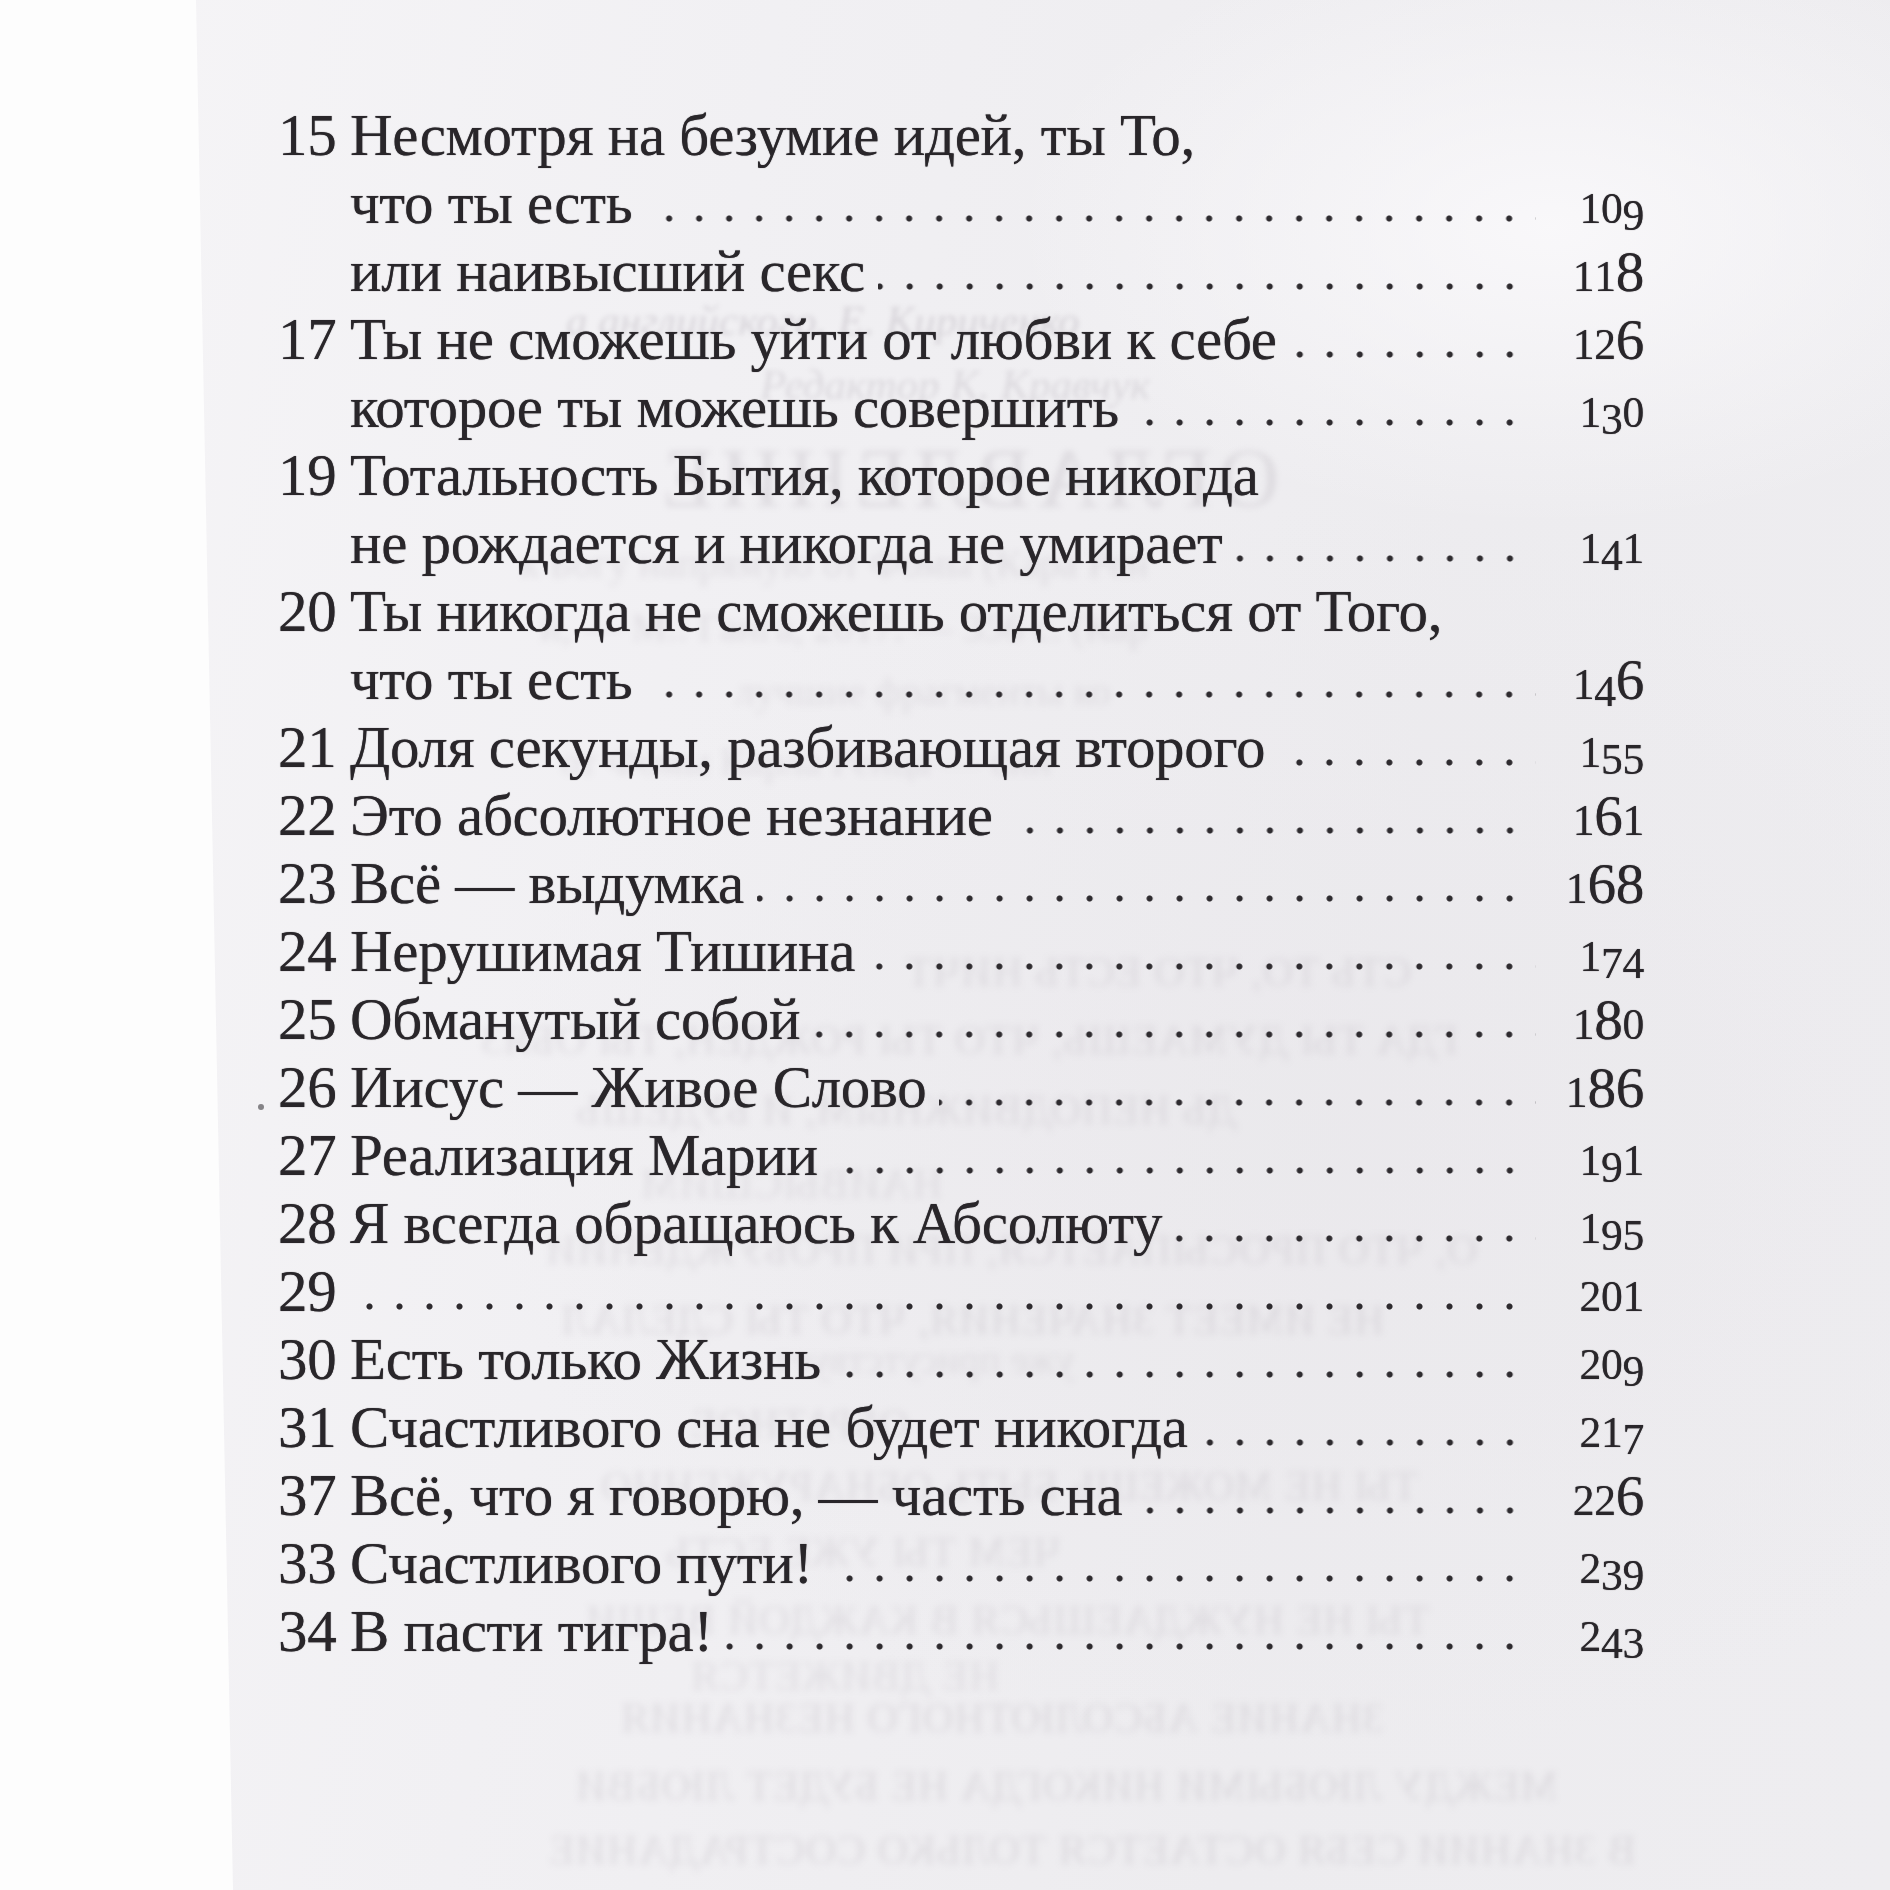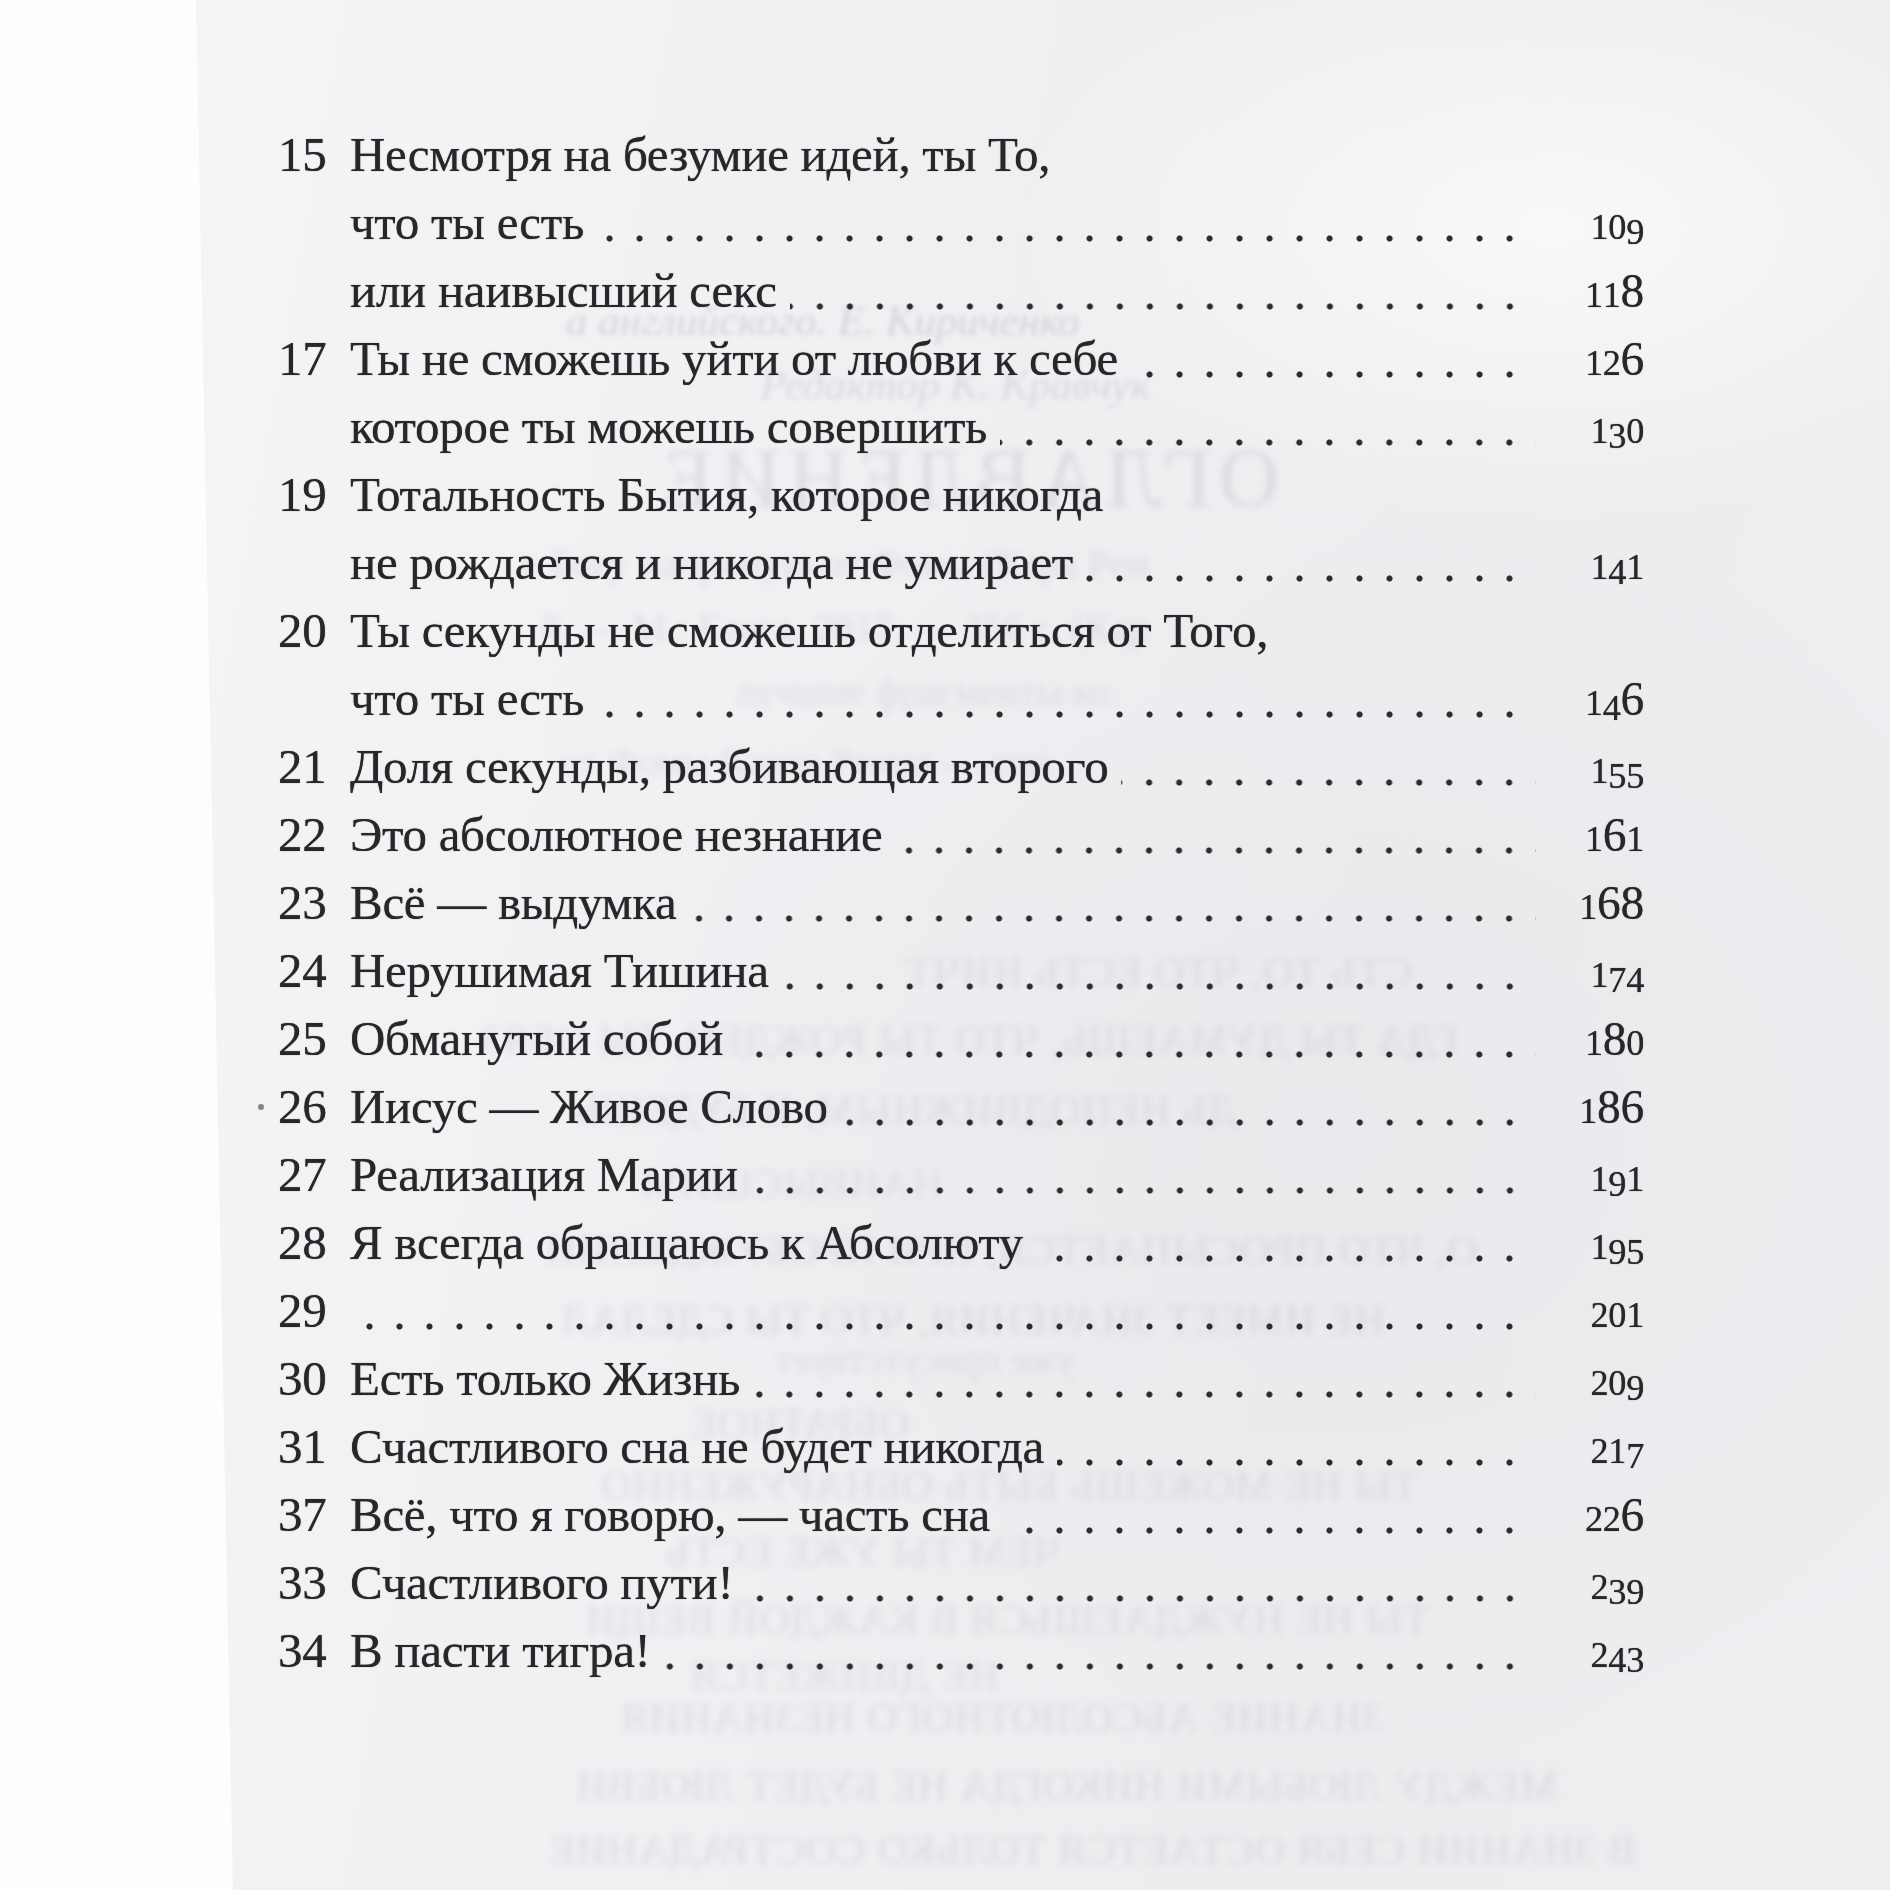--- a/index.html
+++ b/index.html
@@ -16,22 +16,22 @@
   #speck{position:absolute;left:258px;top:1104px;width:6px;height:6px;border-radius:50%;
     background:#4a474b;opacity:.65;z-index:4;}
   
   .ghost{position:absolute;z-index:1;color:#9d95a0;white-space:nowrap;filter:blur(3.5px);
     font-family:"Liberation Serif","DejaVu Serif",serif;}
   .ghost.it{font-style:italic;filter:blur(2.5px);}
   .ghost.mir{transform:scaleX(-1);}
   .ghost.caps{text-transform:uppercase;letter-spacing:1px;}
   .ghost.head{letter-spacing:7px;filter:blur(3px);}
   
-  #toc{position:absolute;left:278px;top:121px;width:1366px;z-index:3;
-    font-size:49px;color:#29262a;letter-spacing:-0.3px;
+  #toc{position:absolute;left:278px;top:101px;width:1366px;z-index:3;
+    font-size:59px;color:#29262a;letter-spacing:-0.3px;
     text-shadow:0 0 0.9px rgba(41,38,42,.85);}
   .row{display:flex;align-items:baseline;height:68px;line-height:68px;white-space:nowrap;}
   .num{display:inline-block;width:72px;flex:0 0 72px;}
   .title{flex:0 0 auto;}
   .leader{flex:1 1 auto;align-self:flex-end;height:7px;margin:0 16px 15px 13px;
     background-image:radial-gradient(circle at 3.5px 3.5px,#2e2b2f 2.6px,rgba(46,43,47,0) 3.5px);
     background-size:30px 7px;background-repeat:repeat-x;background-position:right bottom;}
   .pg{flex:0 0 auto;min-width:92px;text-align:right;}
   
   .pg span{display:inline-block;}
@@ -103,21 +103,21 @@
         <span class="title">Тотальность Бытия, которое никогда</span>
       </div>
       <div class="row">
         <span class="num"></span>
         <span class="title">не рождается и никогда не умирает</span>
         <span class="leader"></span>
         <span class="pg"><span class="d-x">1</span><span class="d-desc">4</span><span class="d-x">1</span></span>
       </div>
       <div class="row">
         <span class="num">20</span>
-        <span class="title">Ты секунды не сможешь отделиться от Того,</span>
+        <span class="title">Ты никогда не сможешь отделиться от Того,</span>
       </div>
       <div class="row">
         <span class="num"></span>
         <span class="title">что ты есть</span>
         <span class="leader"></span>
         <span class="pg"><span class="d-x">1</span><span class="d-desc">4</span><span class="d-asc">6</span></span>
       </div>
       <div class="row">
         <span class="num">21</span>
         <span class="title">Доля секунды, разбивающая второго</span>

